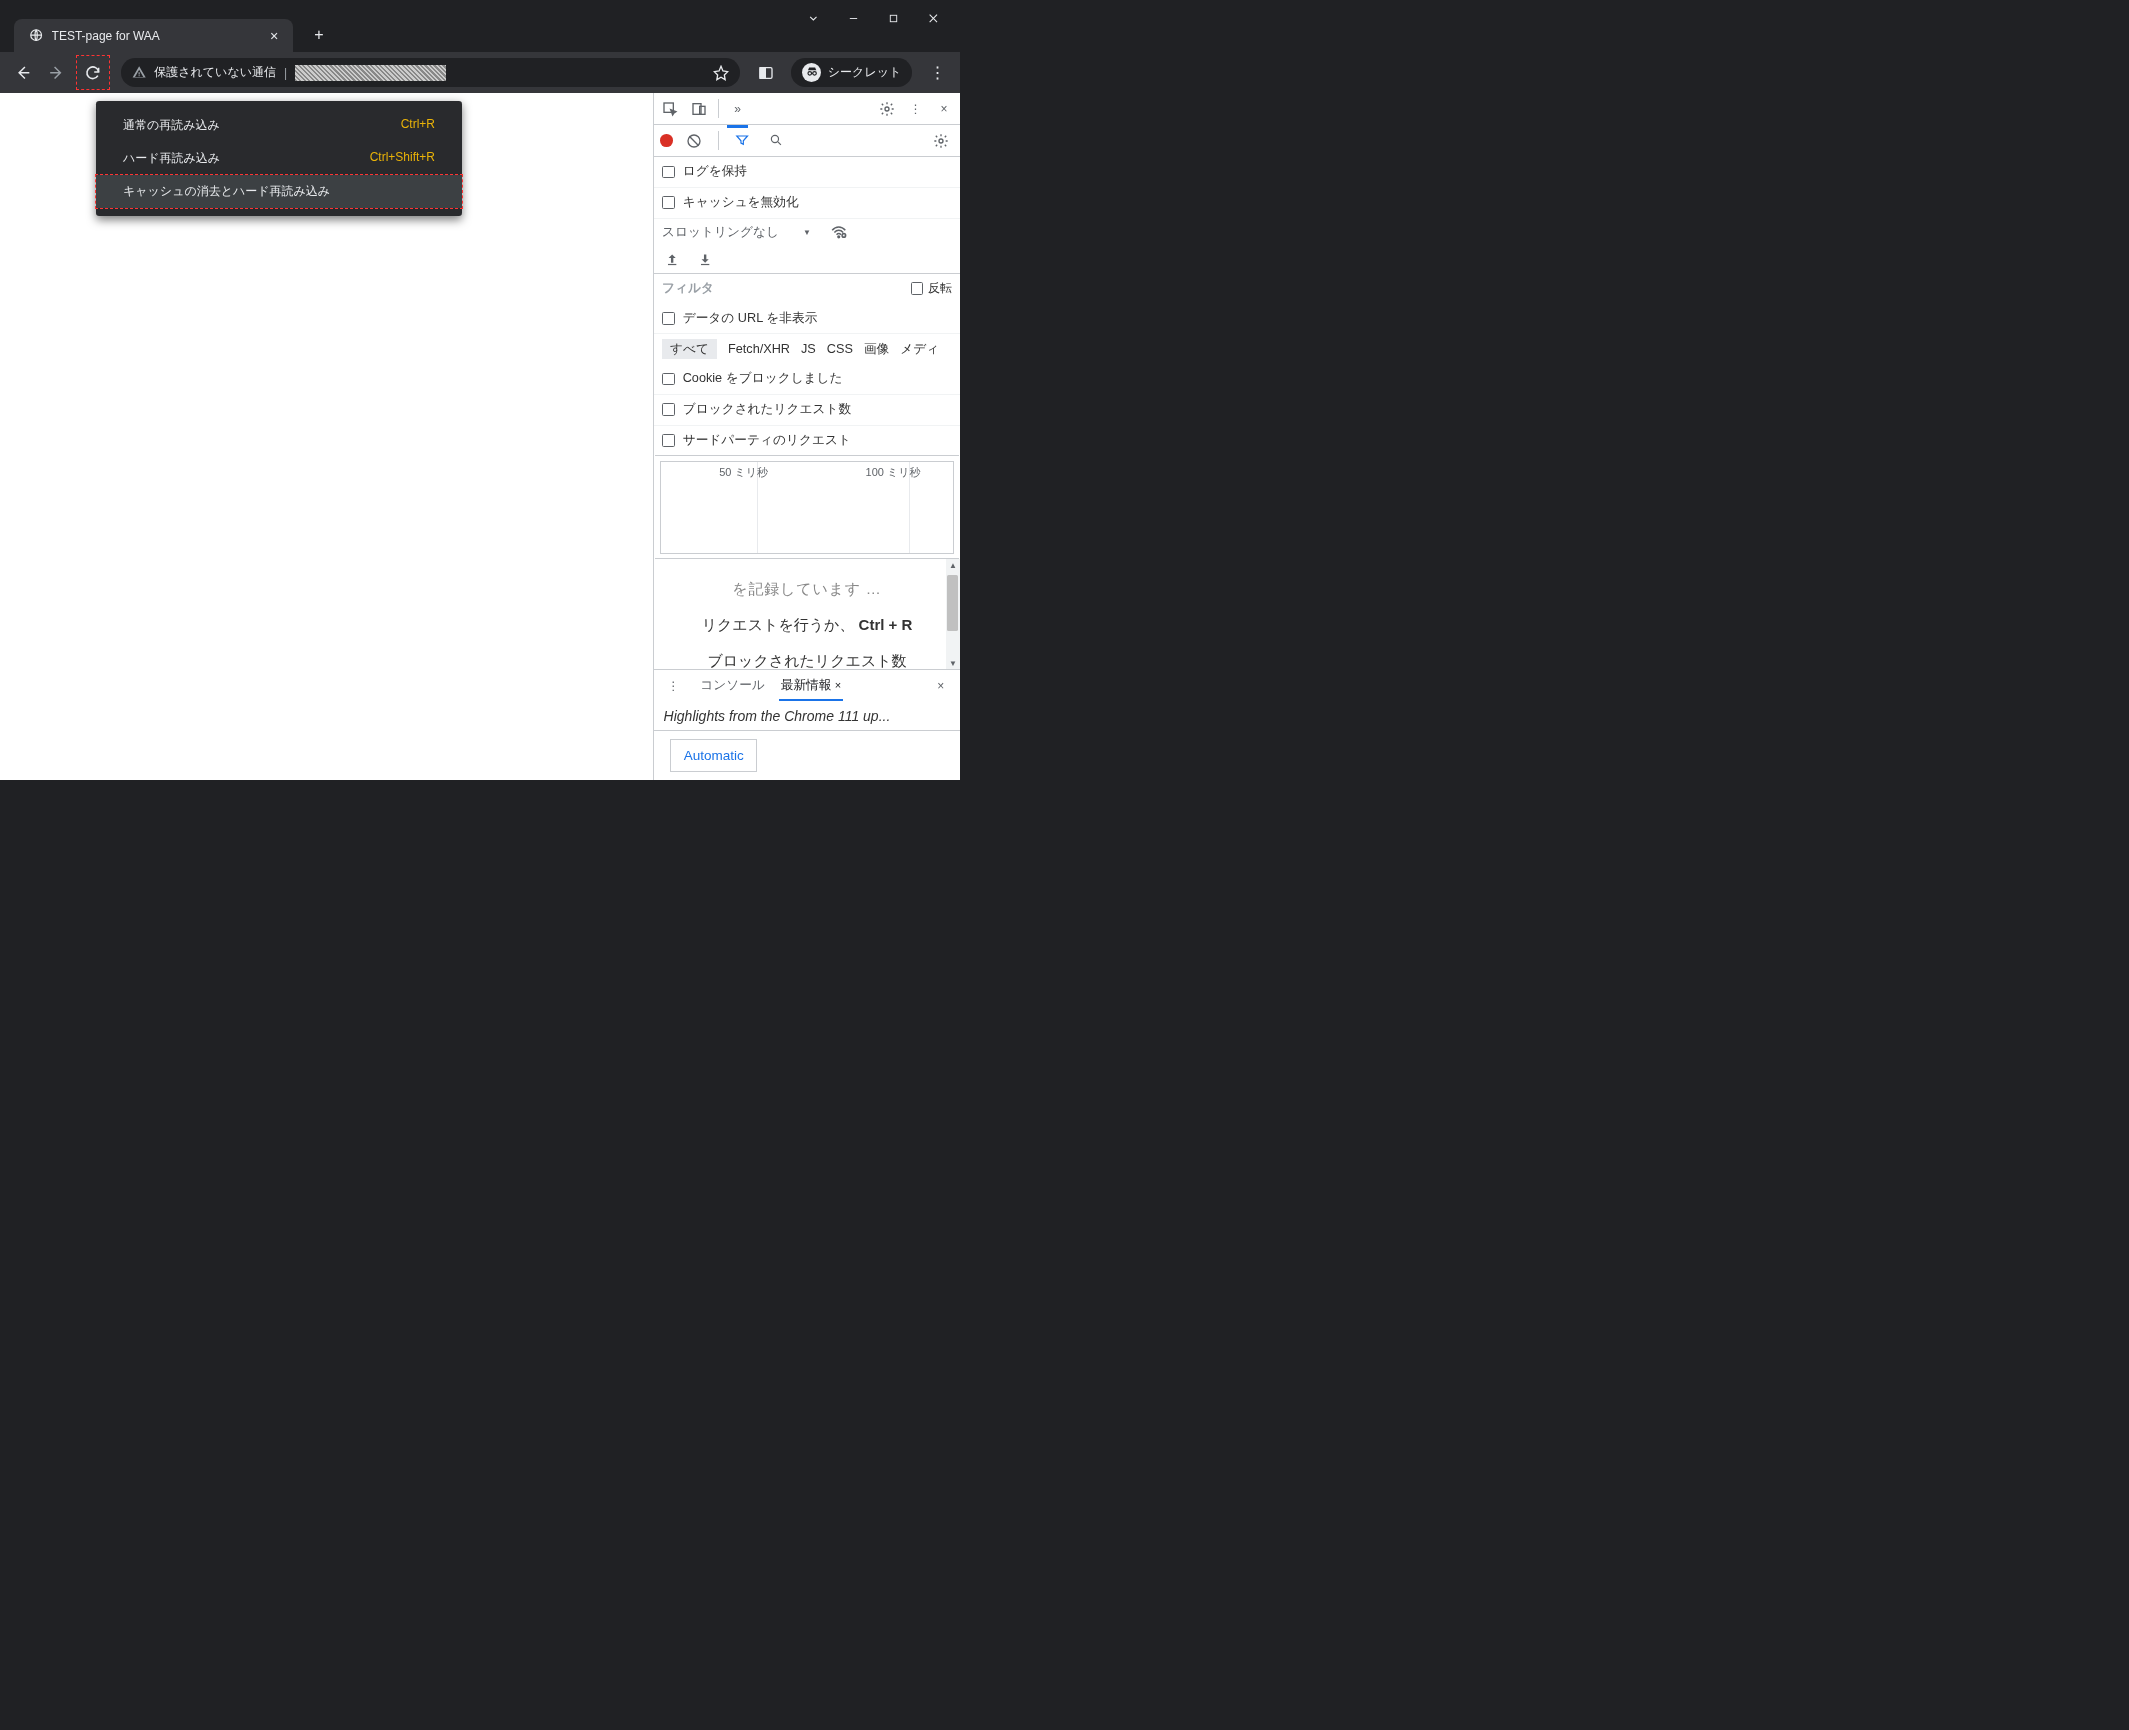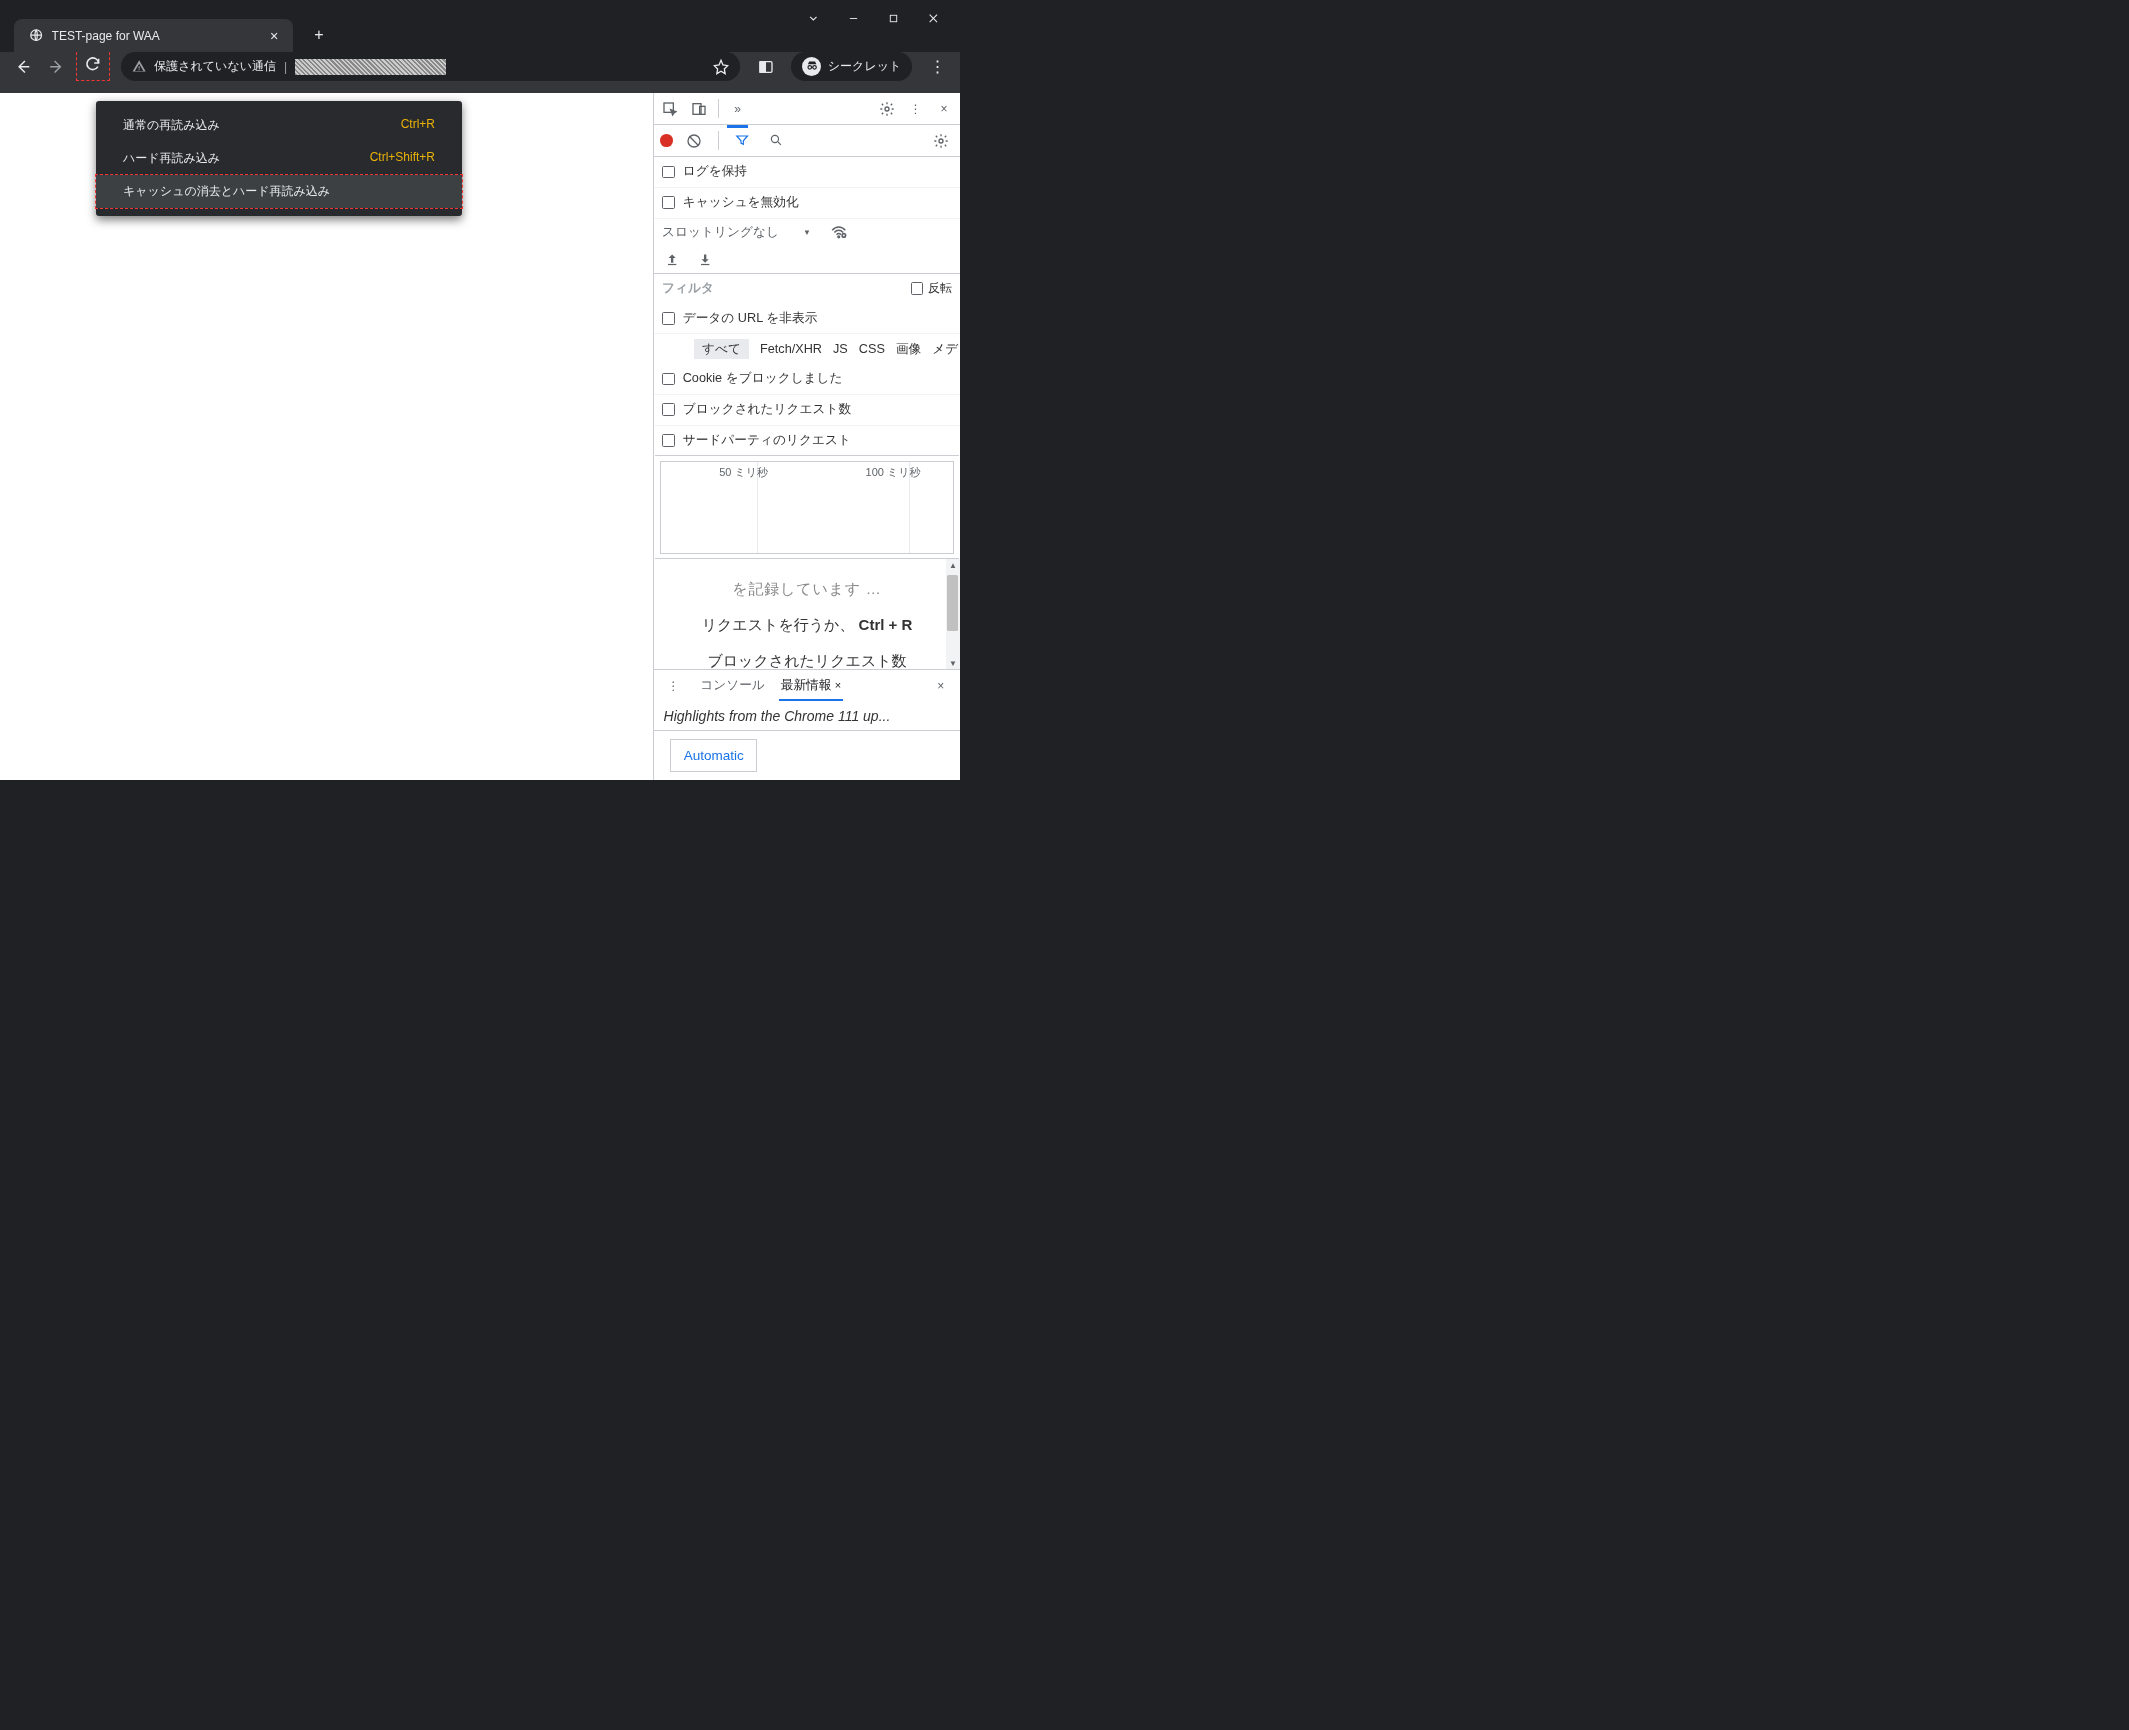--- a/index.html
+++ b/index.html
@@ -9,21 +9,21 @@
 .titlebar { height: 52px; background: #202124; display: flex; align-items: flex-end; position: relative; }
 .tab { background: #35363a; color: #e8eaed; height: 33px; margin-left: 14.3px; border-radius: 8px 8px 0 0; display: flex; align-items: center; padding: 0 15px; width: 279px; font-size: 12px; }
 .tab-favicon { width: 14.3px; height: 14.3px; margin-right: 8px; }
 .tab-title { flex: 1; white-space: nowrap; overflow: hidden; text-overflow: ellipsis; }
 .tab-close { color: #e8eaed; margin-left: 8px; font-size: 14.3px; cursor: pointer; }
 .new-tab { color: #e8eaed; margin-left: 21px; margin-bottom: 8px; font-size: 16px; cursor: pointer; }
 .window-controls { position: absolute; right: 0; top: 0; display: flex; gap: 16px; padding: 6.4px 14.3px; color: #e8eaed; }
 .win-btn { width: 24px; height: 24px; display: flex; align-items: center; justify-content: center; font-size: 12.7px; cursor: pointer; }
 
 
-.toolbar { height: 41px; background: #35363a; display: flex; align-items: flex-end; padding: 12px 8px; gap: 4.8px; }
+.toolbar { height: 41px; background: #35363a; display: flex; align-items: center; padding: 12px 8px; gap: 4.8px; }
 .nav-btn { width: 29px; height: 29px; display: flex; align-items: center; justify-content: center; color: #9aa0a6; cursor: pointer; border-radius: 50%; }
 .nav-btn.enabled { color: #e8eaed; }
 .reload-highlight { border: 1.6px dashed #ff3333; padding: 1.6px; }
 .omnibox { flex: 1; background: #202124; height: 29px; border-radius: 14.3px; display: flex; align-items: center; padding: 0 11px; color: #e8eaed; font-size: 12px; gap: 8px; margin: 0 6.4px; }
 .omnibox .warn-icon { color: #9aa0a6; }
 .omnibox .url-obscured { width: 151px; height: 16px; background: repeating-linear-gradient(45deg, #888, #888 1.6px, #ccc 1.6px, #ccc 3.2px); }
 .omnibox .star { margin-left: auto; color: #e8eaed; }
 .toolbar-right { display: flex; align-items: center; gap: 11px; color: #e8eaed; }
 .incognito { display: flex; align-items: center; gap: 6.4px; background: #202124; border-radius: 14.3px; padding: 3.2px 11px; height: 29px; font-size: 12px; }
 .incognito-icon { width: 19px; height: 19px; background: #e8eaed; border-radius: 50%; display: flex; align-items: center; justify-content: center; color: #202124; font-size: 11px; }
@@ -59,21 +59,21 @@
 .throttle-row { display: flex; align-items: center; padding: 4.8px 8px; gap: 8px; color: #5f6368; font-size: 12.7px; }
 .throttle-row .tri { font-size: 8px; margin-left: 16px; }
 
 .updown-row { display: flex; gap: 19px; padding: 6.4px 11px; border-bottom: 0.8px solid #cacdd1; color: #5f6368; }
 
 .filter-input-row { display: flex; align-items: center; padding: 6.4px 8px; gap: 8px; }
 .filter-input { flex: 1; color: #9aa0a6; font-size: 12.7px; font-weight: bold; }
 .invert-box { display: flex; align-items: center; gap: 4.8px; }
 
 .type-filter-row { display: flex; align-items: center; padding: 4.8px 8px; gap: 11px; font-size: 12.7px; overflow: hidden; white-space: nowrap; }
-.type-pill { background: #e8eaed; border-radius: 0; padding: 1.6px 8px; margin-left: 32px; }
+.type-pill { background: #e8eaed; border-radius: 0; padding: 1.6px 8px; }
 
 .timeline-strip { border-top: 0.8px solid #cacdd1; border-bottom: 0.8px solid #cacdd1; height: 104px; position: relative; background: #fff; margin: 0 0.8px; }
 .timeline-inner { position: absolute; inset: 4.8px; border: 0.8px solid #cacdd1; }
 .tl-tick { position: absolute; top: 3.2px; font-size: 11px; color: #5f6368; }
 .tl-line { position: absolute; top: 0; bottom: 0; width: 0.8px; background: #e8eaed; }
 
 .requests-area { flex: 1; position: relative; padding: 3.2px 0; overflow: hidden; }
 .req-placeholder { text-align: center; color: #333; font-size: 15px; line-height: 2.4; padding-top: 8px; }
 .req-placeholder b { font-weight: 600; }
 .req-truncated { color: #888; letter-spacing: 0.8px; }

